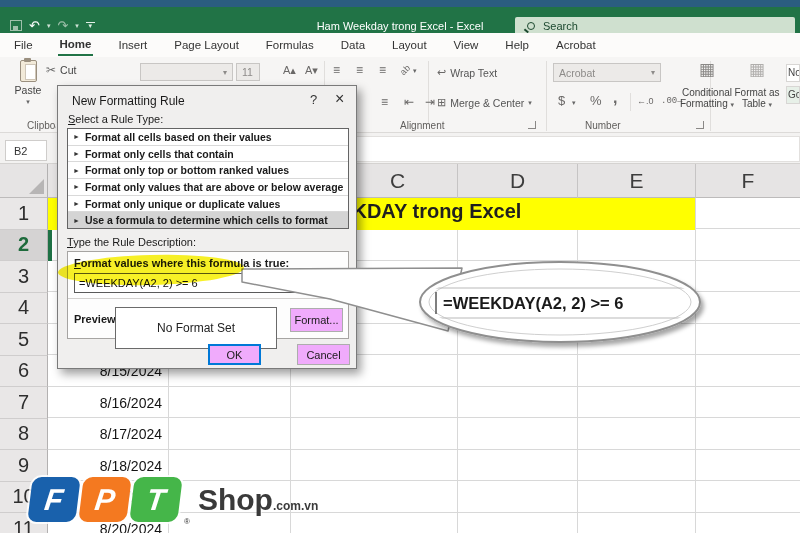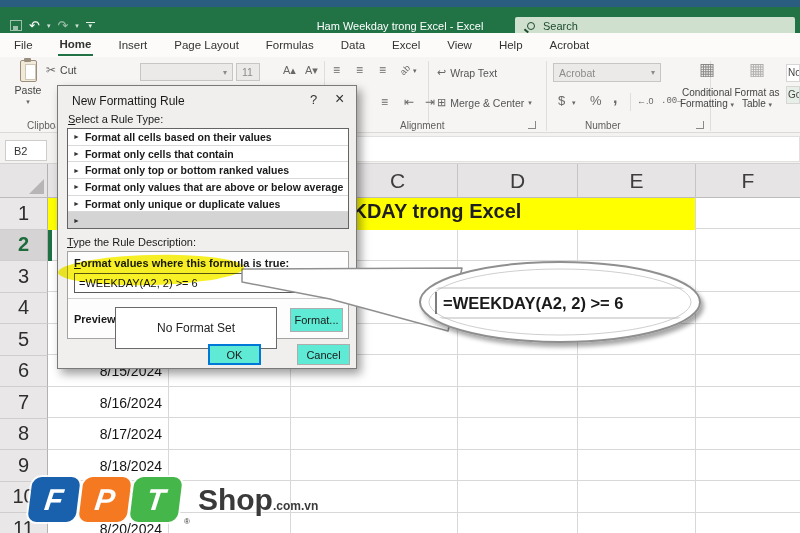--- a/index.html
+++ b/index.html
@@ -70,21 +70,21 @@
   .rule-list { position:absolute; left:9px; top:42px; width:282px; height:101px; background:#fff; border:1px solid #646464; display:flex; flex-direction:column; }
   .rule-item { flex:1; display:flex; align-items:center; gap:5px; padding-left:5px; font-size:10.5px; font-weight:600; color:#1a1a1a; border-bottom:1px solid #d9d9d9; }
   .rule-item:last-child { border-bottom:none; }
   .rule-item.sel { background:#d4d4d4; }
   .rule-arrow { font-size:7px; color:#333; }
   .desc-panel { position:absolute; left:9px; top:165px; width:282px; height:88px; background:#fdfdfd; border:1px solid #a6a4a2; }
   .fml-input { position:absolute; left:6px; top:21px; width:248px; height:20px; background:#fff; border:1px solid #5a5a5a; font-size:11px; color:#111; display:flex; align-items:center; padding-left:4px; }
   .collapse-btn { position:absolute; left:258px; top:21px; width:19px; height:20px; background:#f0efee; border:1px solid #8a8886; font-size:12px; color:#222; display:flex; align-items:center; justify-content:center; }
   .panel-div { position:absolute; left:0; top:46px; width:280px; height:1px; background:#d2d0ce; }
   .preview-box { position:absolute; left:47px; top:55px; width:162px; height:42px; background:#fff; border:1px solid #6a6a6a; display:flex; align-items:center; justify-content:center; font-size:12px; color:#222; }
-  .btn { position:absolute; background:#5eead4; border:1px solid #adadad; font-size:11px; color:#1a1a1a; display:flex; align-items:center; justify-content:center; }
+  .btn { position:absolute; background:#f0abfc; border:1px solid #adadad; font-size:11px; color:#1a1a1a; display:flex; align-items:center; justify-content:center; }
   .btn.focus { border:2px solid #0078d7; }
 
   
   .marker-ellipse { left:58px; top:255px; width:186px; height:30px; background:rgba(247,238,0,0.85); border-radius:50%; mix-blend-mode:multiply; transform:rotate(-1.5deg); z-index:17; }
   .overlay-svg { left:0; top:0; z-index:16; pointer-events:none; }
 
   
   .fpt { left:30px; top:477px; z-index:30; display:flex; align-items:flex-start; }
   .fpt-block { width:48px; height:45px; border-radius:9px; margin-right:3px; transform:skewX(-7deg); display:flex; align-items:center; justify-content:center; color:#fff; font-size:30px; font-weight:bold; font-style:italic; box-shadow:0 0 0 2px rgba(255,255,255,0.85); }
   .fpt-shop { font-size:30px; font-weight:bold; color:#3a3a3a; margin-left:8px; margin-top:6px; text-shadow:1px 1px 0 rgba(255,255,255,0.8); }
@@ -113,21 +113,21 @@
     </div>
   </div>
 
   <div class="abs menubar">
     <span class="tab">File</span>
     <span class="tab active">Home</span>
     <span class="tab">Insert</span>
     <span class="tab">Page Layout</span>
     <span class="tab">Formulas</span>
     <span class="tab">Data</span>
-    <span class="tab">Excel</span>
+    <span class="tab">Layout</span>
     <span class="tab">View</span>
     <span class="tab">Help</span>
     <span class="tab">Acrobat</span>
   </div>
 
   <div class="abs ribbon">
 
     <div class="abs" style="left:8px; top:3px; width:40px; height:60px; display:flex; flex-direction:column; align-items:center; gap:2px;">
       <span class="clip-ic"></span>
       <span style="font-size:10.5px; color:#444;">Paste</span>
@@ -269,20 +269,21 @@
       <div class="rule-item">
           <span class="rule-arrow">►</span>
           <span>Format only values that are above or below average</span>
         </div>
       <div class="rule-item">
           <span class="rule-arrow">►</span>
           <span>Format only unique or duplicate values</span>
         </div>
       <div class="rule-item sel">
           <span class="rule-arrow">►</span>
+          <span>Use a formula to determine which cells to format</span>
         </div>
     </div>
     <div class="dlg-label acc" style="left:9px; top:150px;">Type the Rule Description:</div>
     <div class="desc-panel">
       <div class="dlg-label acc" style="left:6px; top:5px; font-weight:600;">Format values where this formula is true:</div>
       <div class="fml-input">
           <span>=WEEKDAY(A2, 2) &gt;= 6</span>
         </div>
       <div class="collapse-btn">↥</div>
       <div class="panel-div"></div>

